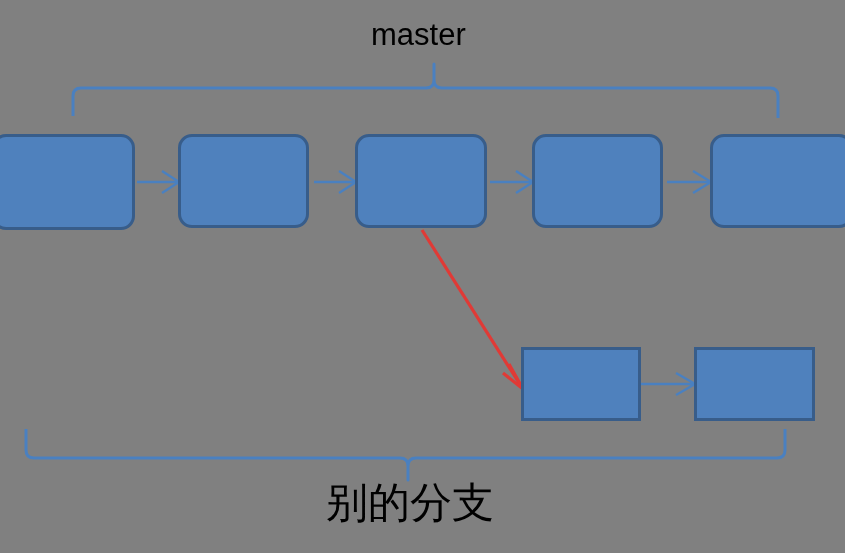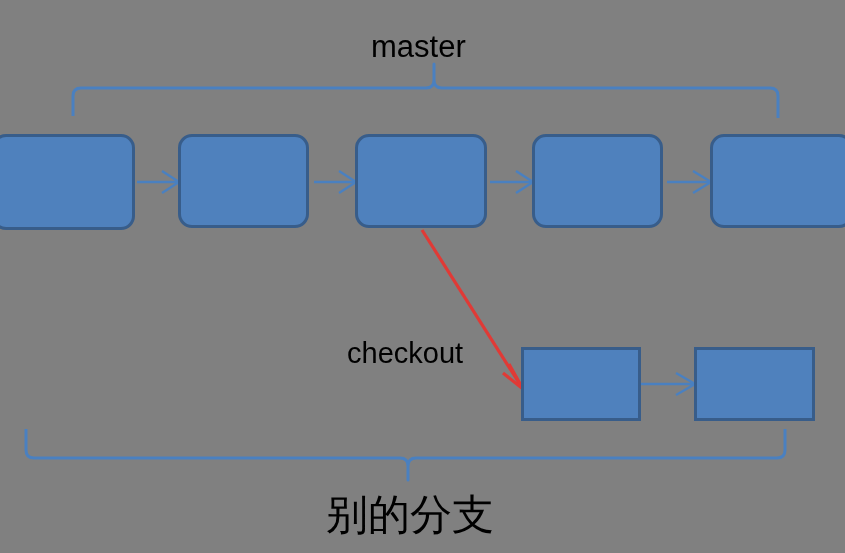--- a/index.html
+++ b/index.html
@@ -32,21 +32,20 @@
     border-radius: 14px;
   }
   .commit-box.square {
     border-radius: 0;
   }
   .diagram-label {
     position: absolute;
     color: #000000;
     white-space: nowrap;
     line-height: 1;
-    margin-top: 12px;
   }
   #label-master {
     left: 371px;
     top: 19px;
     font-size: 31px;
   }
   #label-checkout {
     left: 347px;
     top: 327px;
     font-size: 29px;
@@ -129,17 +128,16 @@
   <div class="commit-box rounded" style="left:178px; top:134px; width:131px; height:94px;"></div>
   <div class="commit-box rounded" style="left:355px; top:134px; width:132px; height:94px;"></div>
   <div class="commit-box rounded" style="left:532px; top:134px; width:131px; height:94px;"></div>
   <div class="commit-box rounded" style="left:710px; top:134px; width:143px; height:94px;"></div>
 
   <div class="commit-box square" style="left:521px; top:347px; width:120px; height:74px;"></div>
   <div class="commit-box square" style="left:694px; top:347px; width:121px; height:74px;"></div>
 
   <div class="diagram-label" id="label-master">master</div>
 
-  <div class="diagram-label" id="label-checkout">checkout</div>
 
   <div class="diagram-label" id="label-other-branch">别的分支</div>
 
 </div>
 
 </body></html>

